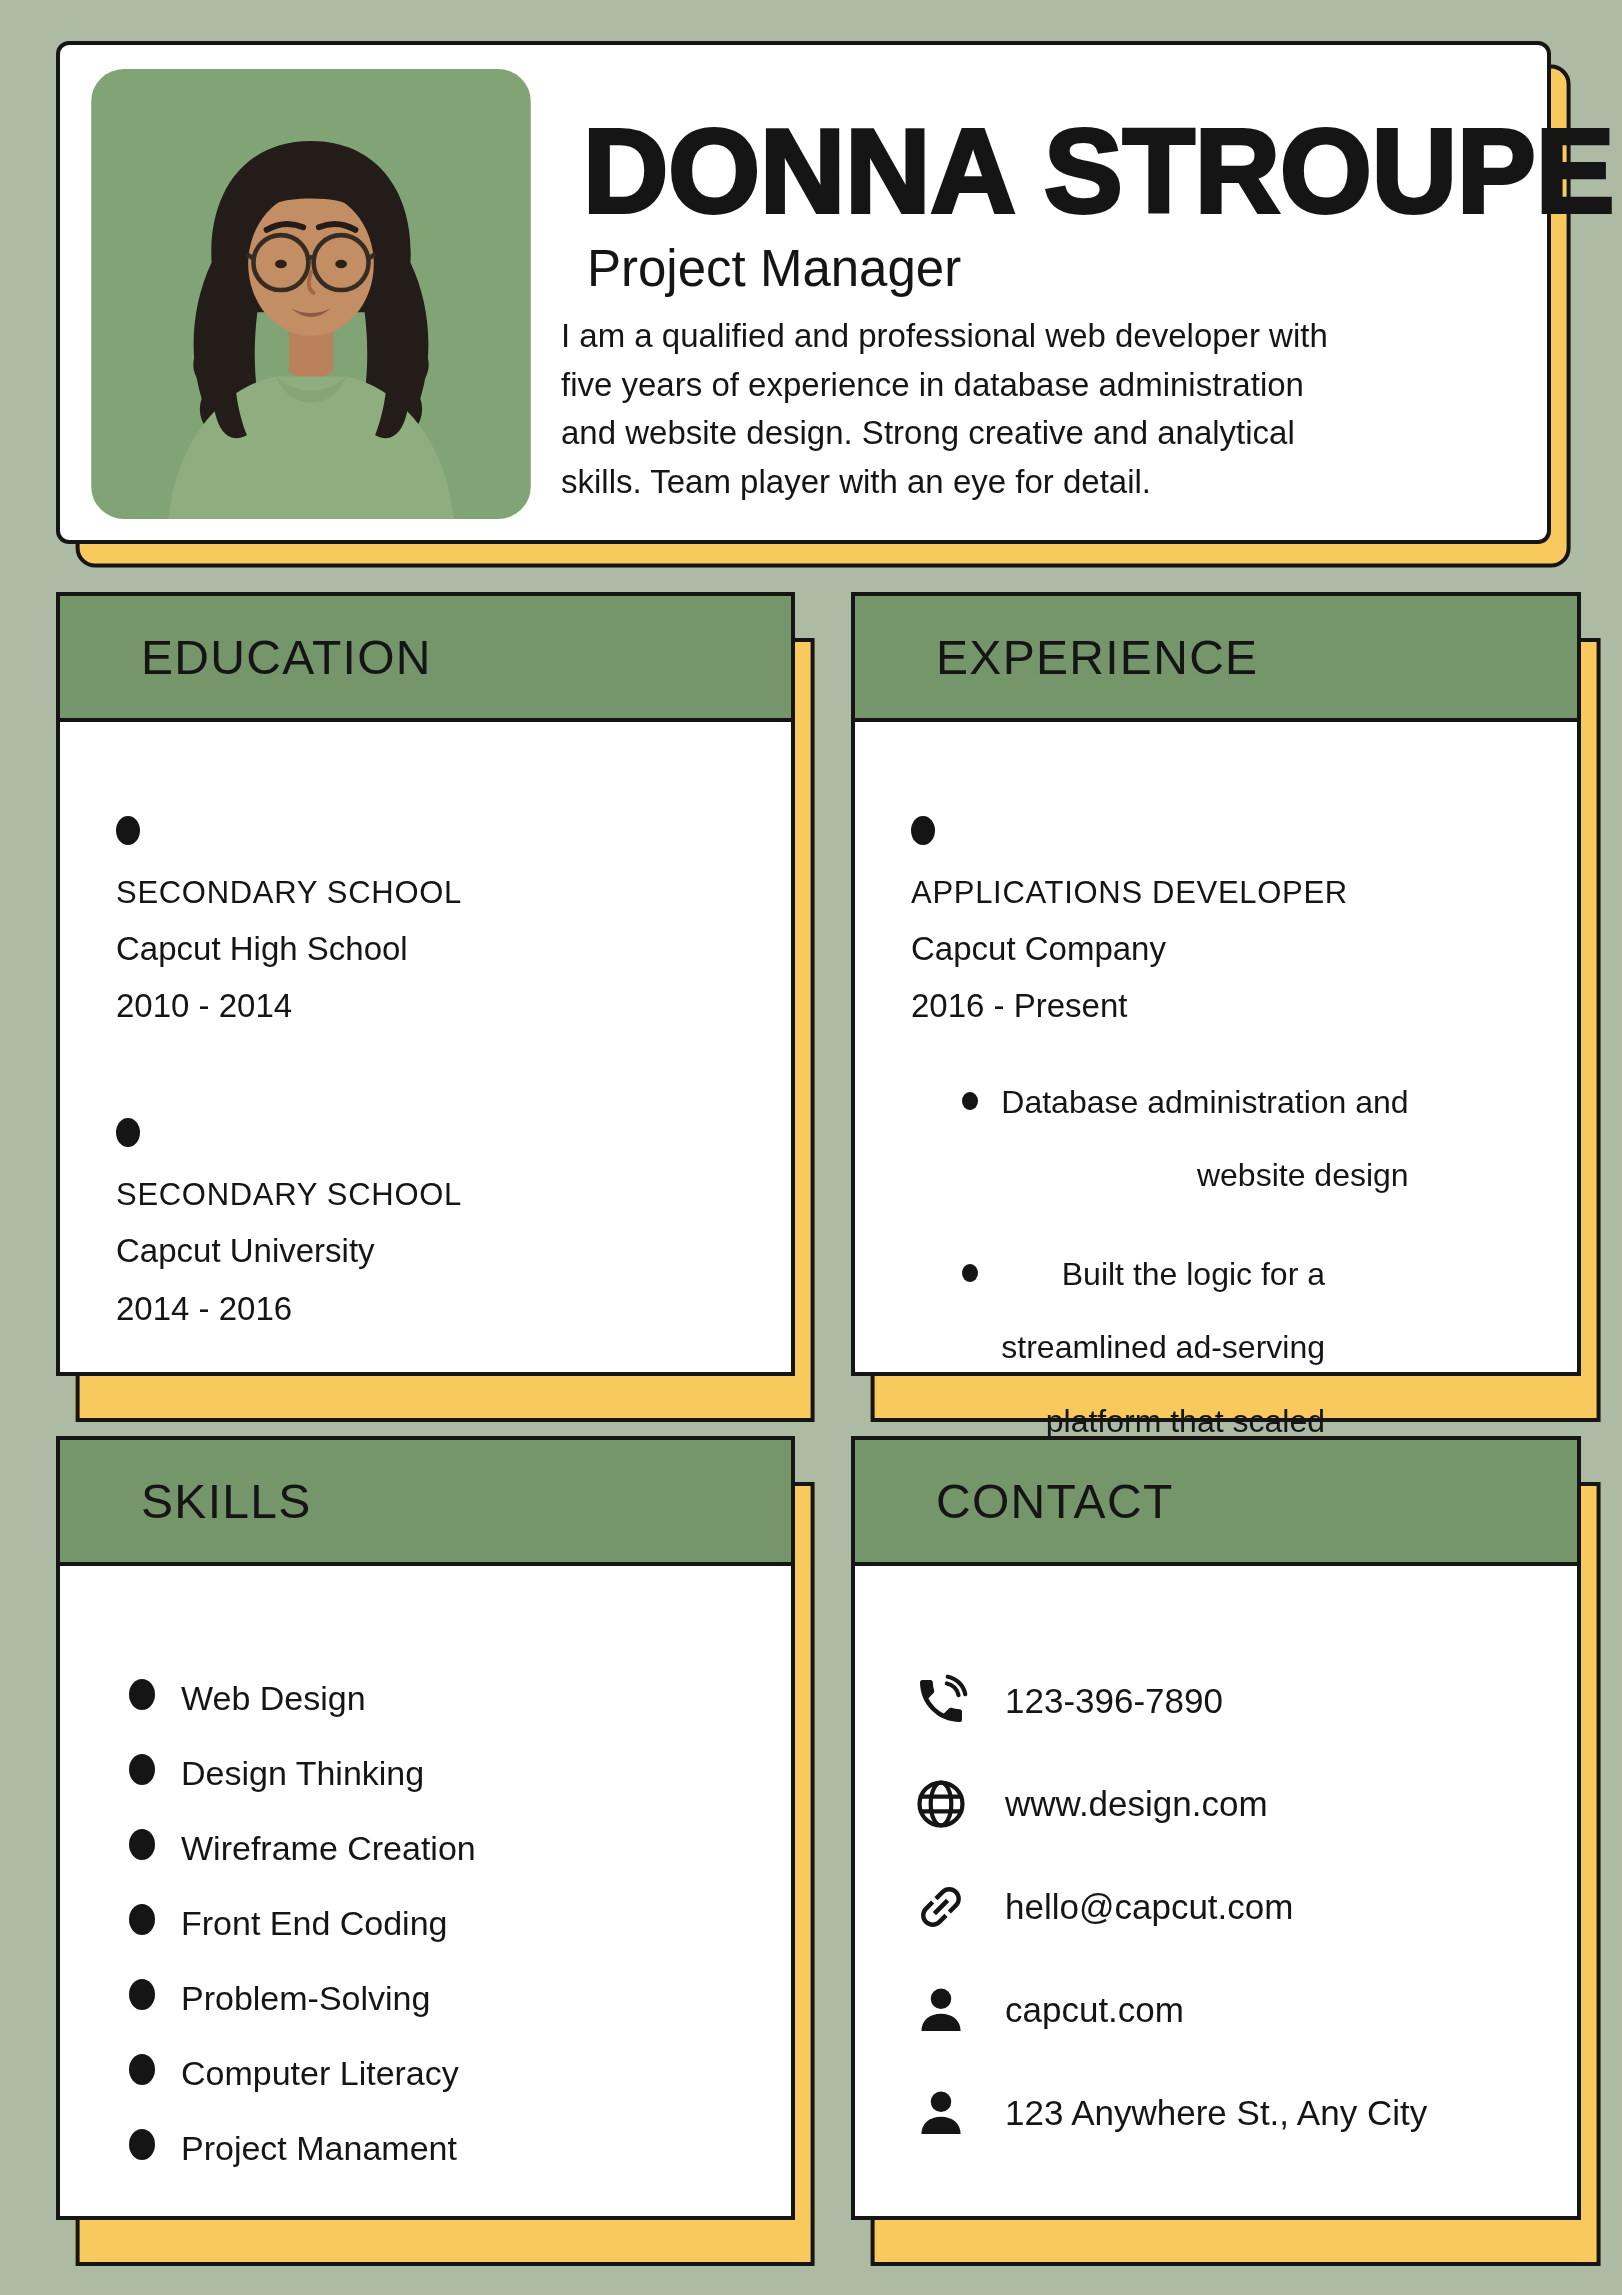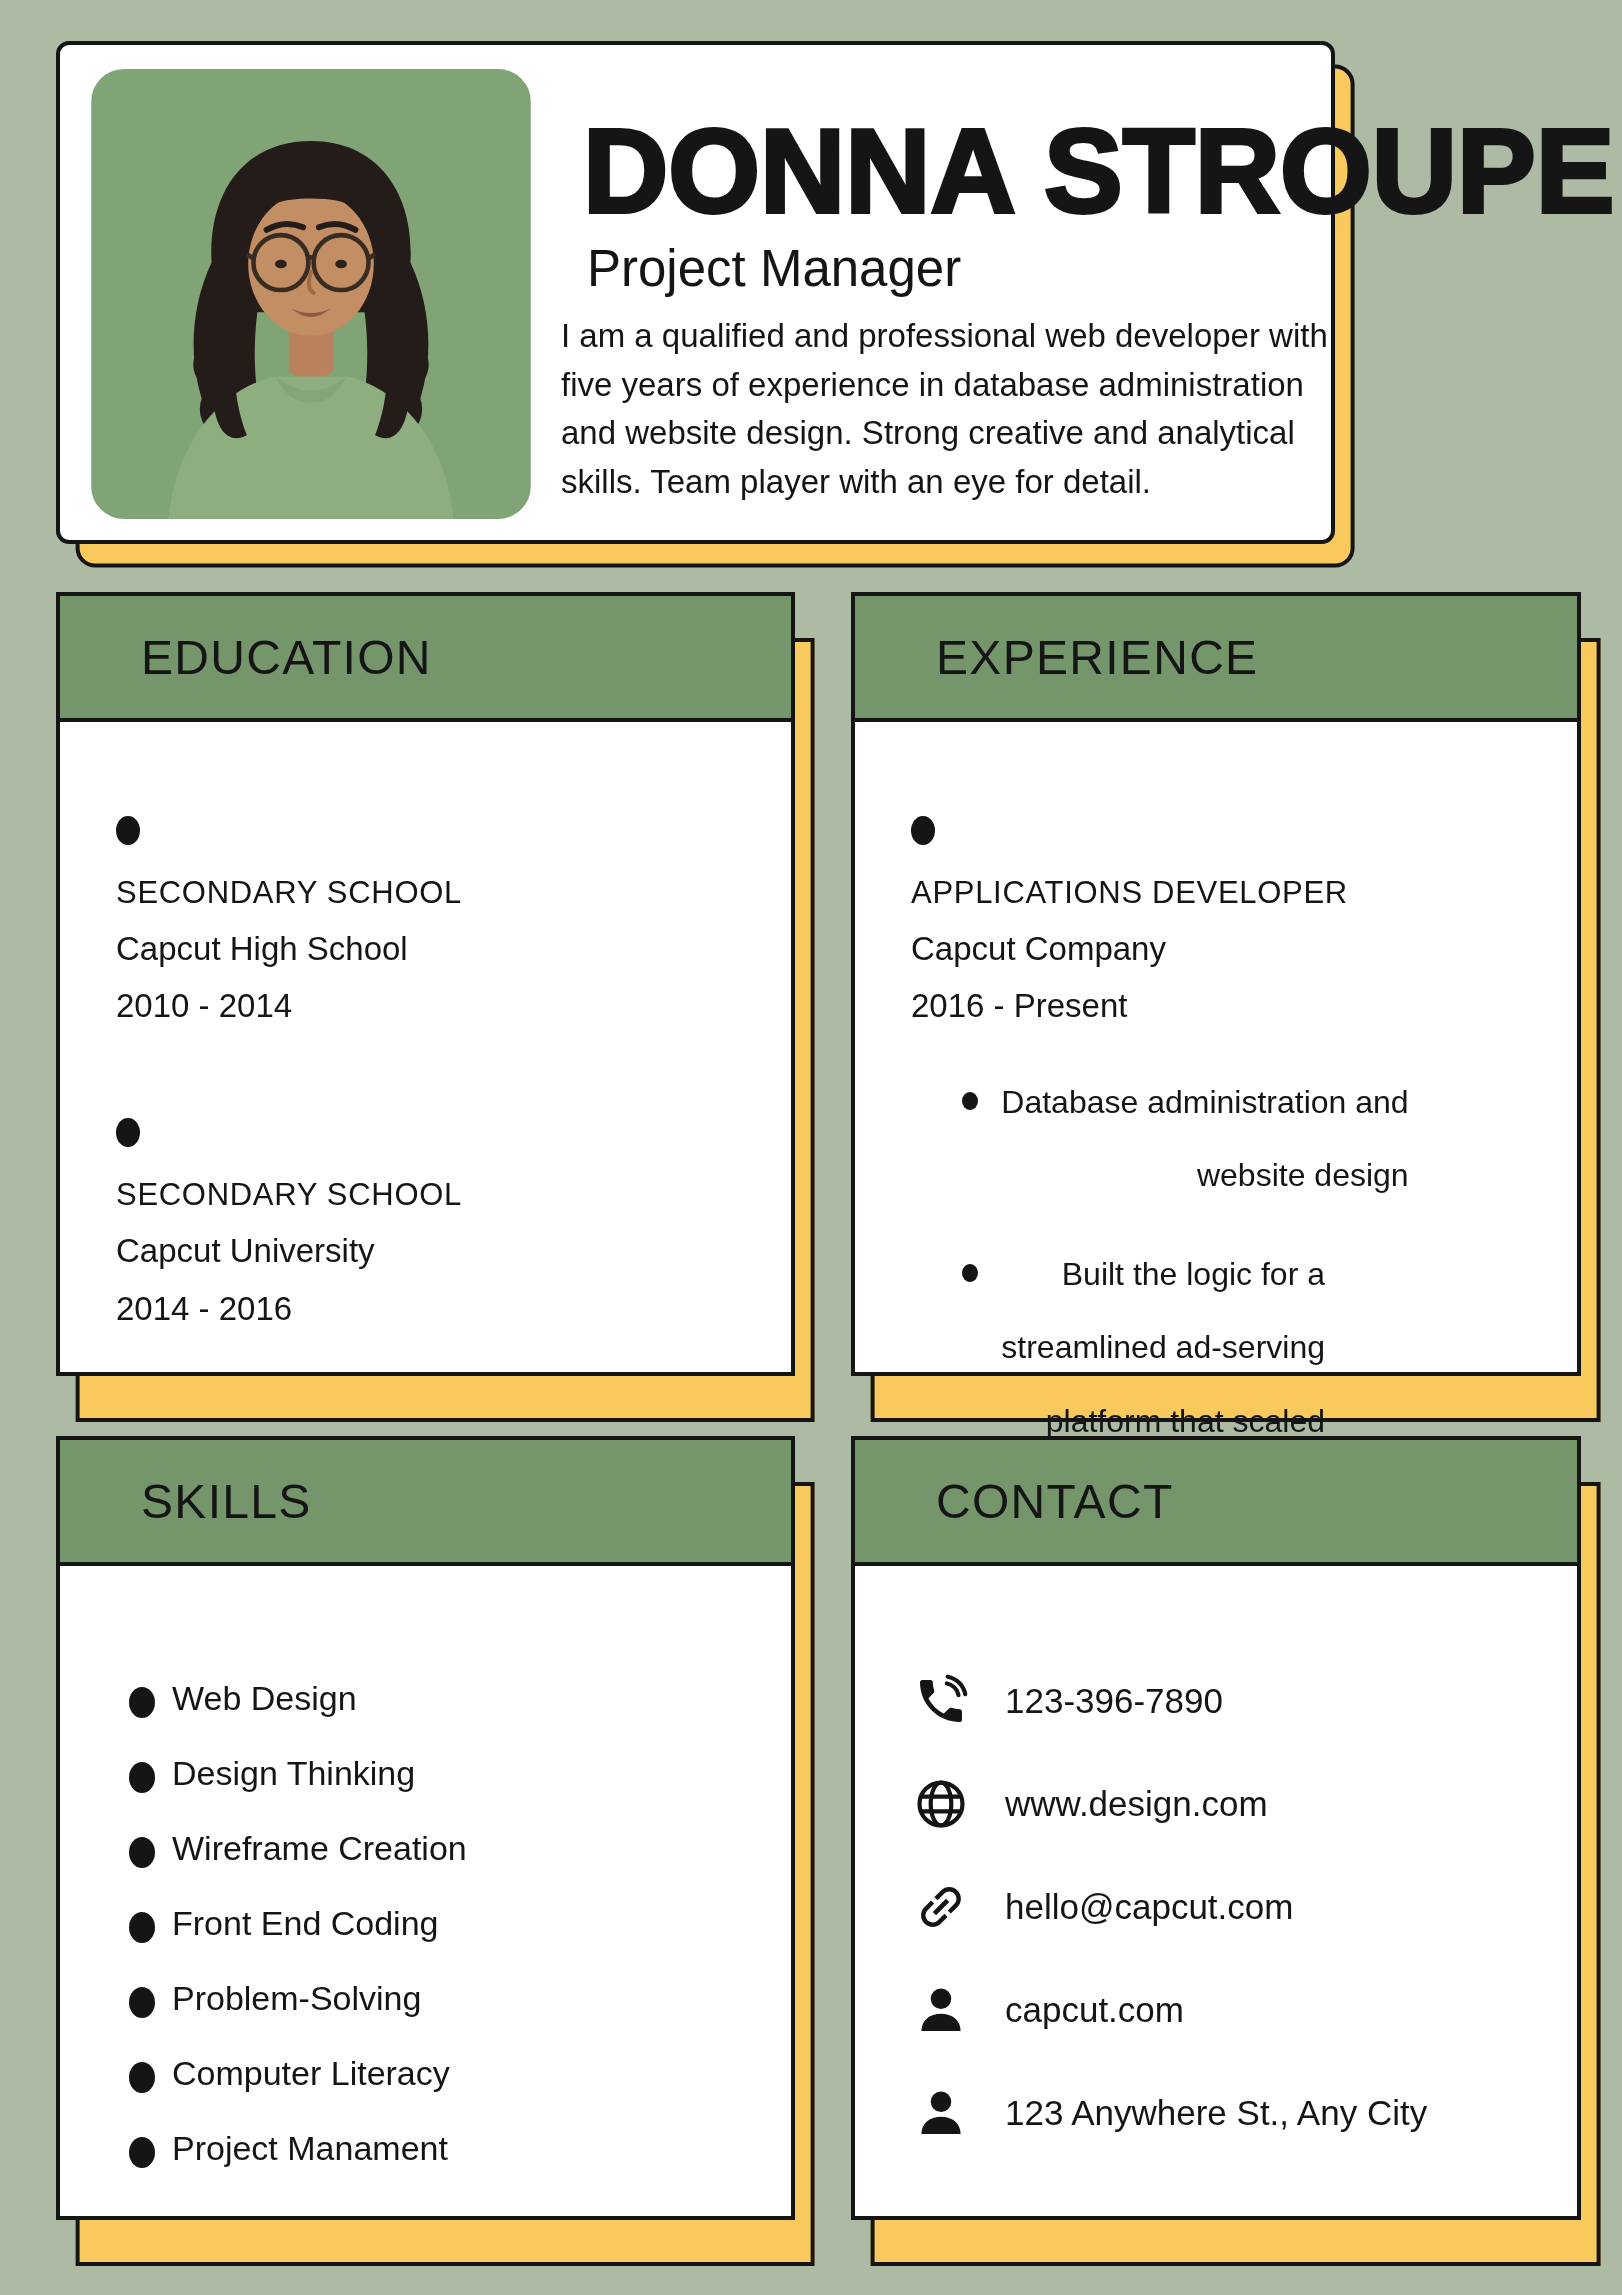--- a/index.html
+++ b/index.html
@@ -4,21 +4,21 @@
 <style>
   :root{
     --bg:#AEBBA4; --yellow:#F8C95D; --green:#75966B;
     --photo-green:#81A476; --ink:#151515; --card:#FFFFFF;
   }
   html,body{margin:0;padding:0;background:var(--bg);}
   .page{position:relative;width:1623px;height:2295px;background:var(--bg);
         font-family:"Liberation Sans",sans-serif;color:var(--ink);overflow:hidden;}
 
   
-  .header-group{position:absolute;left:56px;top:41px;width:1279px;height:503px;}
+  .header-group{position:absolute;left:56px;top:41px;width:1495px;height:503px;}
   .header-shadow{position:absolute;inset:0;transform:translate(19.6px,23.6px);
         background:var(--yellow);border:4.6px solid var(--ink);border-radius:19.6px;}
   .header-face{position:absolute;inset:0;background:var(--card);
         border:4.6px solid var(--ink);border-radius:13px;}
   .photo-frame{position:absolute;left:31px;top:23.6px;width:440px;height:450px;
         border-radius:33px;overflow:hidden;}
   .avatar{width:100%;height:100%;display:block;}
   .photo-bg{fill:var(--photo-green);}
   .person-name{position:absolute;left:523px;top:58px;font-size:118px;font-weight:700;
         letter-spacing:0px;-webkit-text-stroke:3.9px var(--ink);white-space:nowrap;}
@@ -47,21 +47,21 @@
   .item-lines{font-size:33px;line-height:1.74;}
   .line-caps{font-size:31px;letter-spacing:0.7px;}
   .exp-body{padding:82px 18.3px 0 56px;}
   .exp-subs{display:flex;flex-direction:column;gap:25px;margin:31px 0 0 51px;}
   .exp-sub{display:flex;gap:23.6px;}
   .dot-sm{flex:none;width:15.7px;height:18.3px;border-radius:50%;background:var(--ink);margin-top:26px;}
   .exp-sub-text{font-size:32px;line-height:2.3;white-space:pre-line;text-align:right;}
 
   
   .skills-body{padding:113px 18.3px 0 69px;}
-  .skill-row{display:flex;align-items:flex-end;gap:17px;margin-bottom:36px;}
+  .skill-row{display:flex;align-items:flex-start;gap:26px;margin-bottom:36px;}
   .dot-skill{flex:none;width:26px;height:31px;border-radius:50%;background:var(--ink);}
   .skill-label{font-size:34px;}
 
   
   .contact-body{padding:105px 18.3px 0 56px;}
   .contact-row{display:flex;align-items:center;gap:34px;margin-bottom:43px;}
   .contact-icon{flex:none;width:60px;height:60px;display:flex;align-items:center;justify-content:center;}
   .contact-icon svg{width:56px;height:56px;}
   .contact-value{font-size:35px;}
   .icon-stroke{fill:none;stroke:var(--ink);stroke-width:1.8;stroke-linecap:round;}

